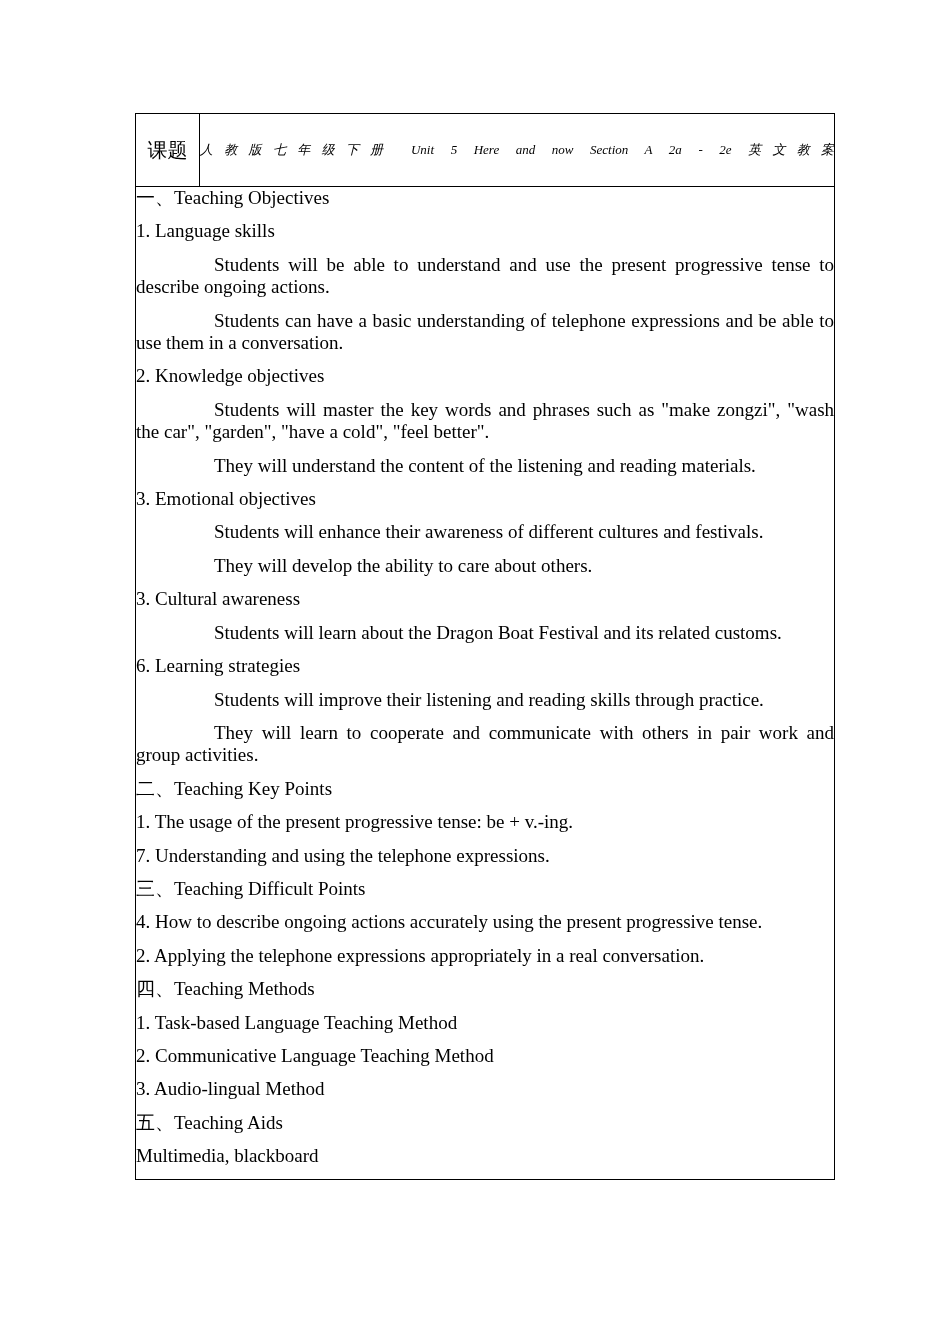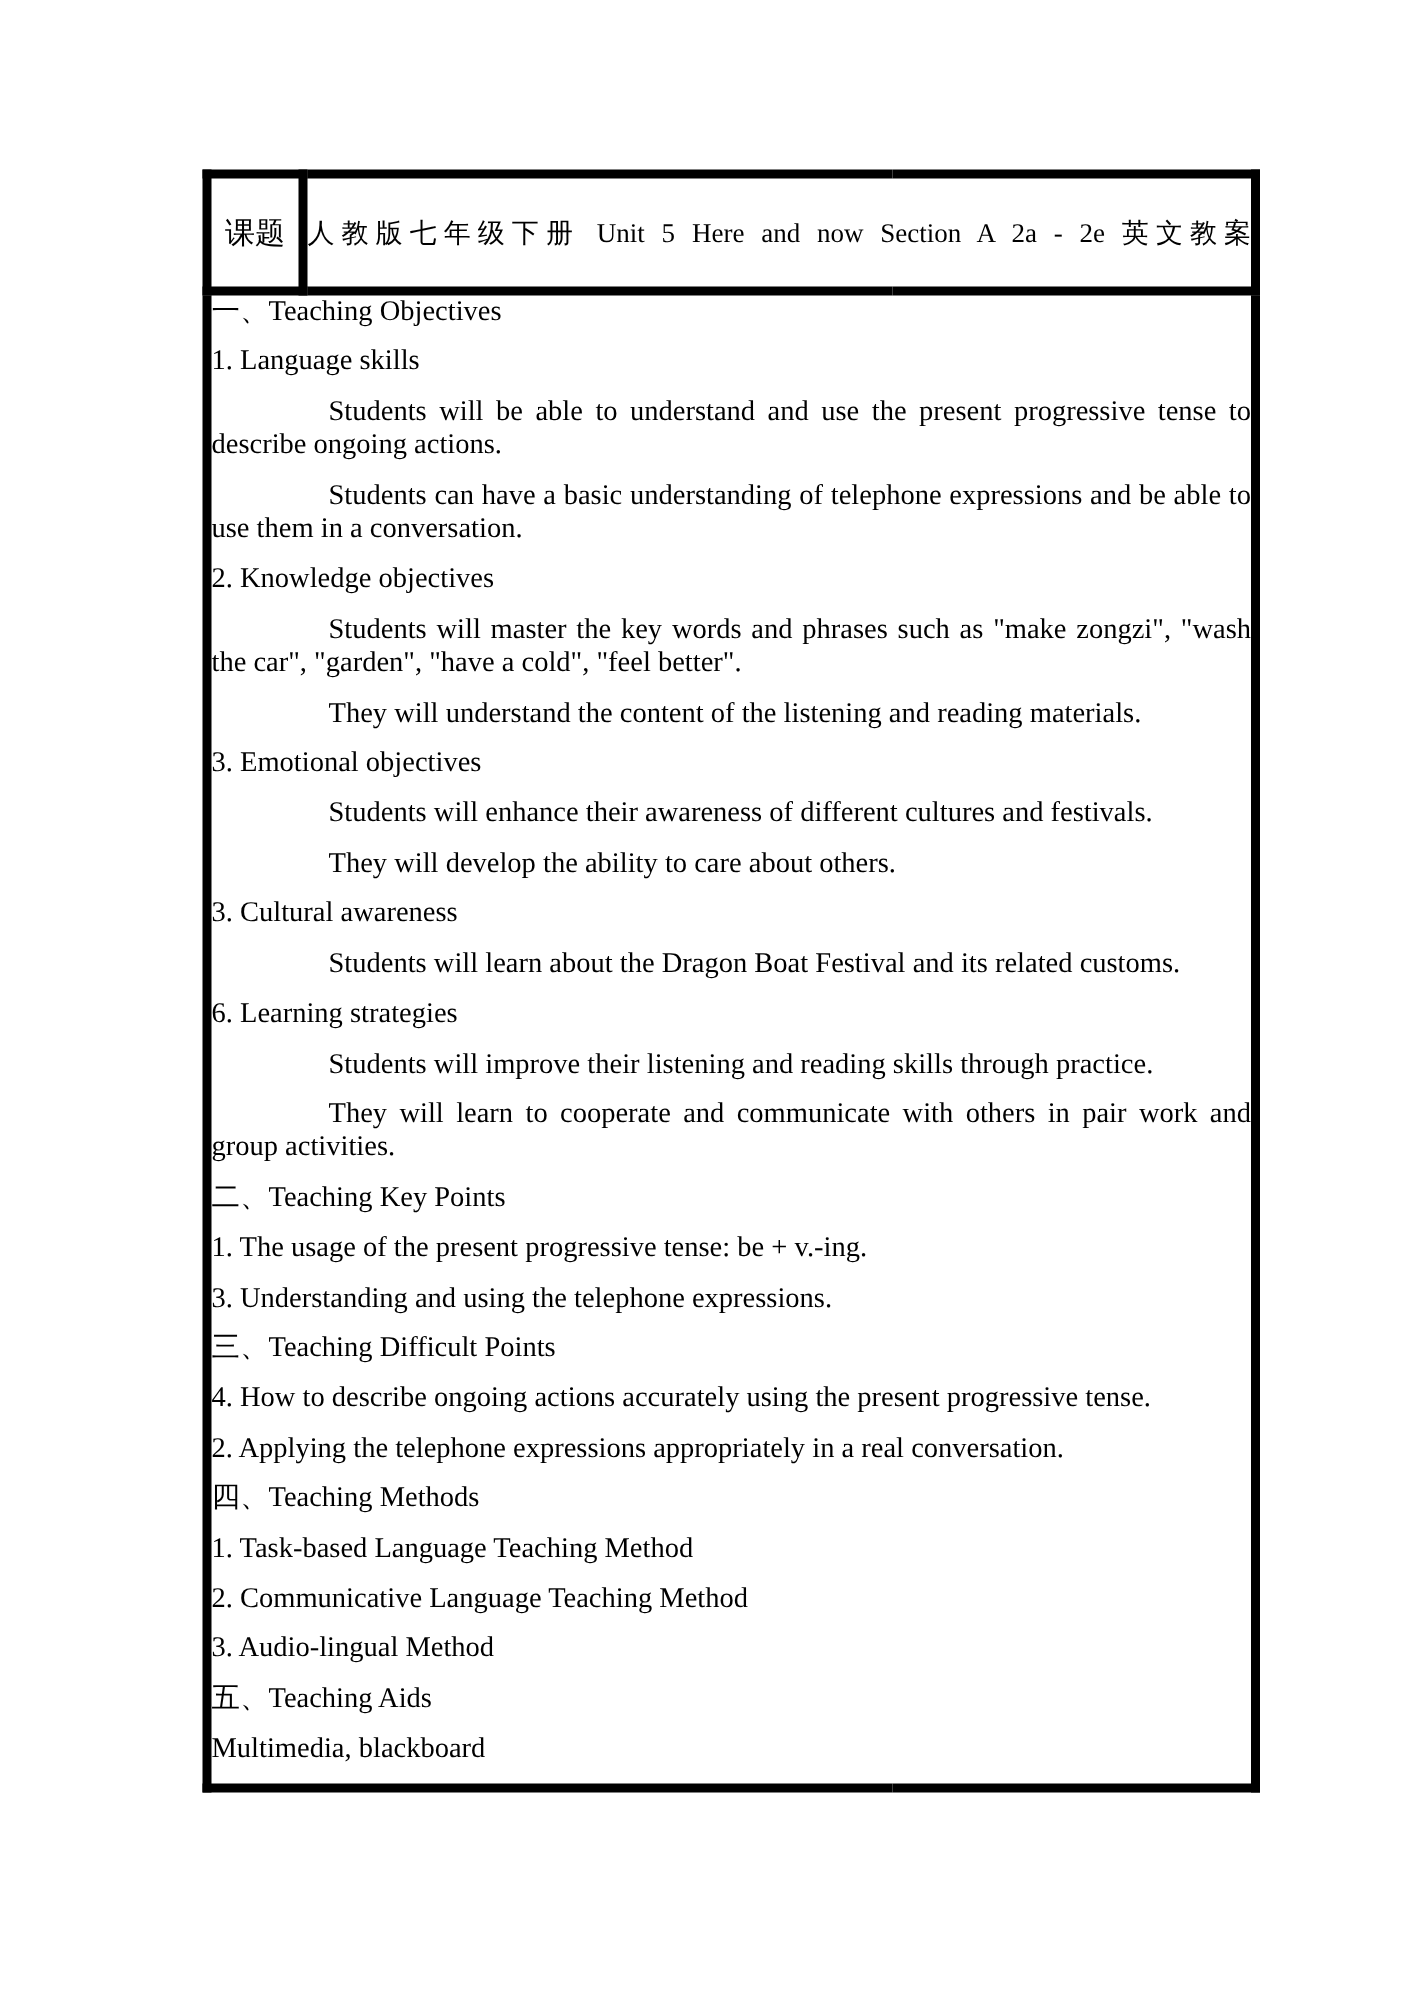--- a/index.html
+++ b/index.html
@@ -26,21 +26,21 @@
   
   .lesson-table {
     position: absolute;
     left: 135px;
     top: 113px;
     width: 699px;
     border-collapse: collapse;
     table-layout: fixed;
   }
   .lesson-table td {
-    border: 6px solid #000000;
+    border: 1px solid #000000;
     vertical-align: middle;
     padding: 0;
   }
 
   
   .col-label   { width: 64px; }
   .col-mid     { width: 294px; }
   .col-sub     { width: 99px; }
   .col-blank   { width: 242px; }
 
@@ -48,26 +48,27 @@
     text-align: center;
     font-size: 20px;
     line-height: 1.3;
     font-family: "DejaVu Serif", "Liberation Serif", serif;
   }
 
   .row-title  td { height: 72px; }
   .row-type   td { height: 37px; }
 
   .title-text {
-    font-size: 18px;
+    font-size: 13px;
     text-align: justify;
     text-align-last: justify;
     padding: 0 12px;
     line-height: 1.45;
     word-spacing: 2px;
+    font-style: italic;
   }
 
   .cell-center {
     text-align: center;
     font-size: 20px;
     font-family: "DejaVu Serif", "Liberation Serif", serif;
   }
 
   
   .content-cell {
@@ -157,21 +158,21 @@
 
             <p class="item">3. Cultural awareness</p>
             <p class="para-single">Students will learn about the Dragon Boat Festival and its related customs.</p>
 
             <p class="item">6. Learning strategies</p>
             <p class="para-single">Students will improve their listening and reading skills through practice.</p>
             <p class="para">They will learn to cooperate and communicate with others in pair work and group activities.</p>
 
             <p class="sec-head">二、Teaching Key Points</p>
             <p class="numbered-flush">1. The usage of the present progressive tense: be + v.-ing.</p>
-            <p class="numbered-flush">3. Understanding and using the telephone expressions.</p>
+            <p class="numbered-flush">7. Understanding and using the telephone expressions.</p>
 
             <p class="sec-head">三、Teaching Difficult Points</p>
             <p class="numbered-flush">4. How to describe ongoing actions accurately using the present progressive tense.</p>
             <p class="numbered-flush">2. Applying the telephone expressions appropriately in a real conversation.</p>
 
             <p class="sec-head">四、Teaching Methods</p>
             <p class="numbered-flush">1. Task-based Language Teaching Method</p>
             <p class="numbered-flush">2. Communicative Language Teaching Method</p>
             <p class="numbered-flush">3. Audio-lingual Method</p>
 

